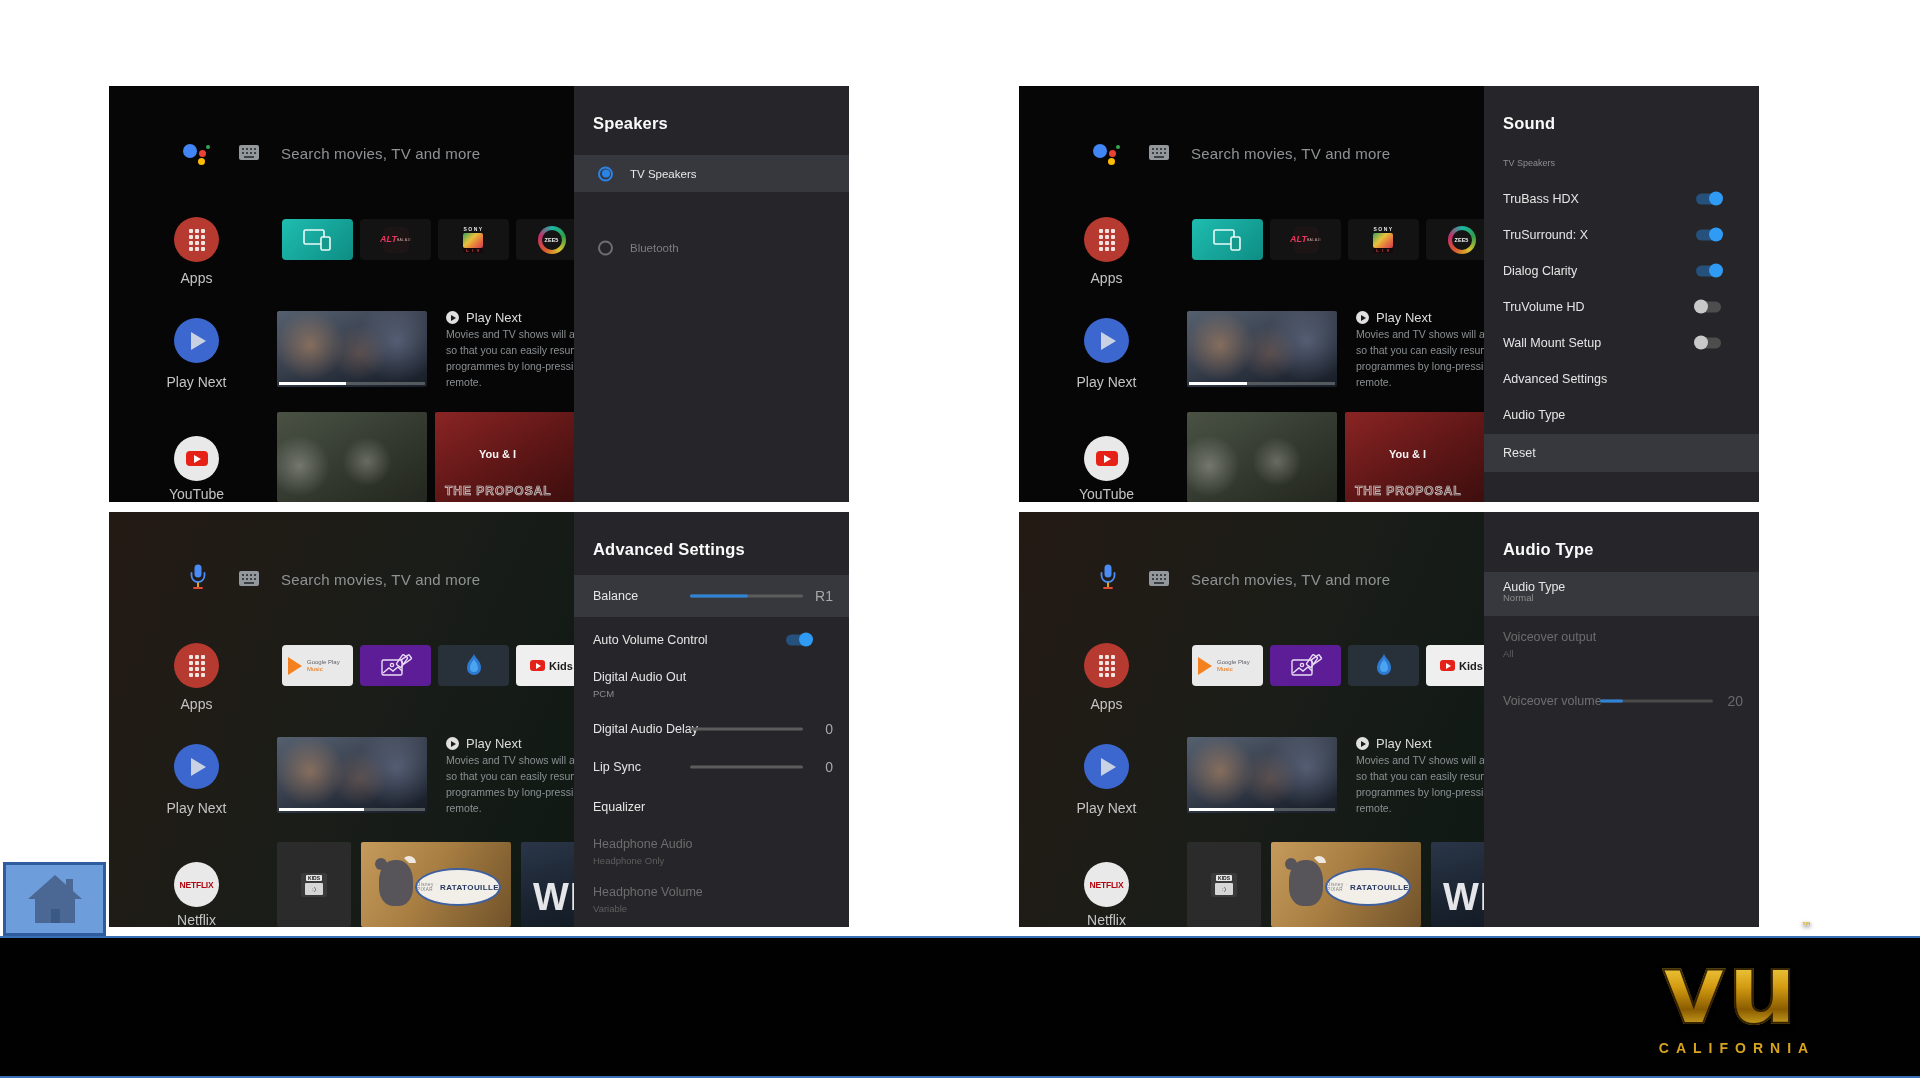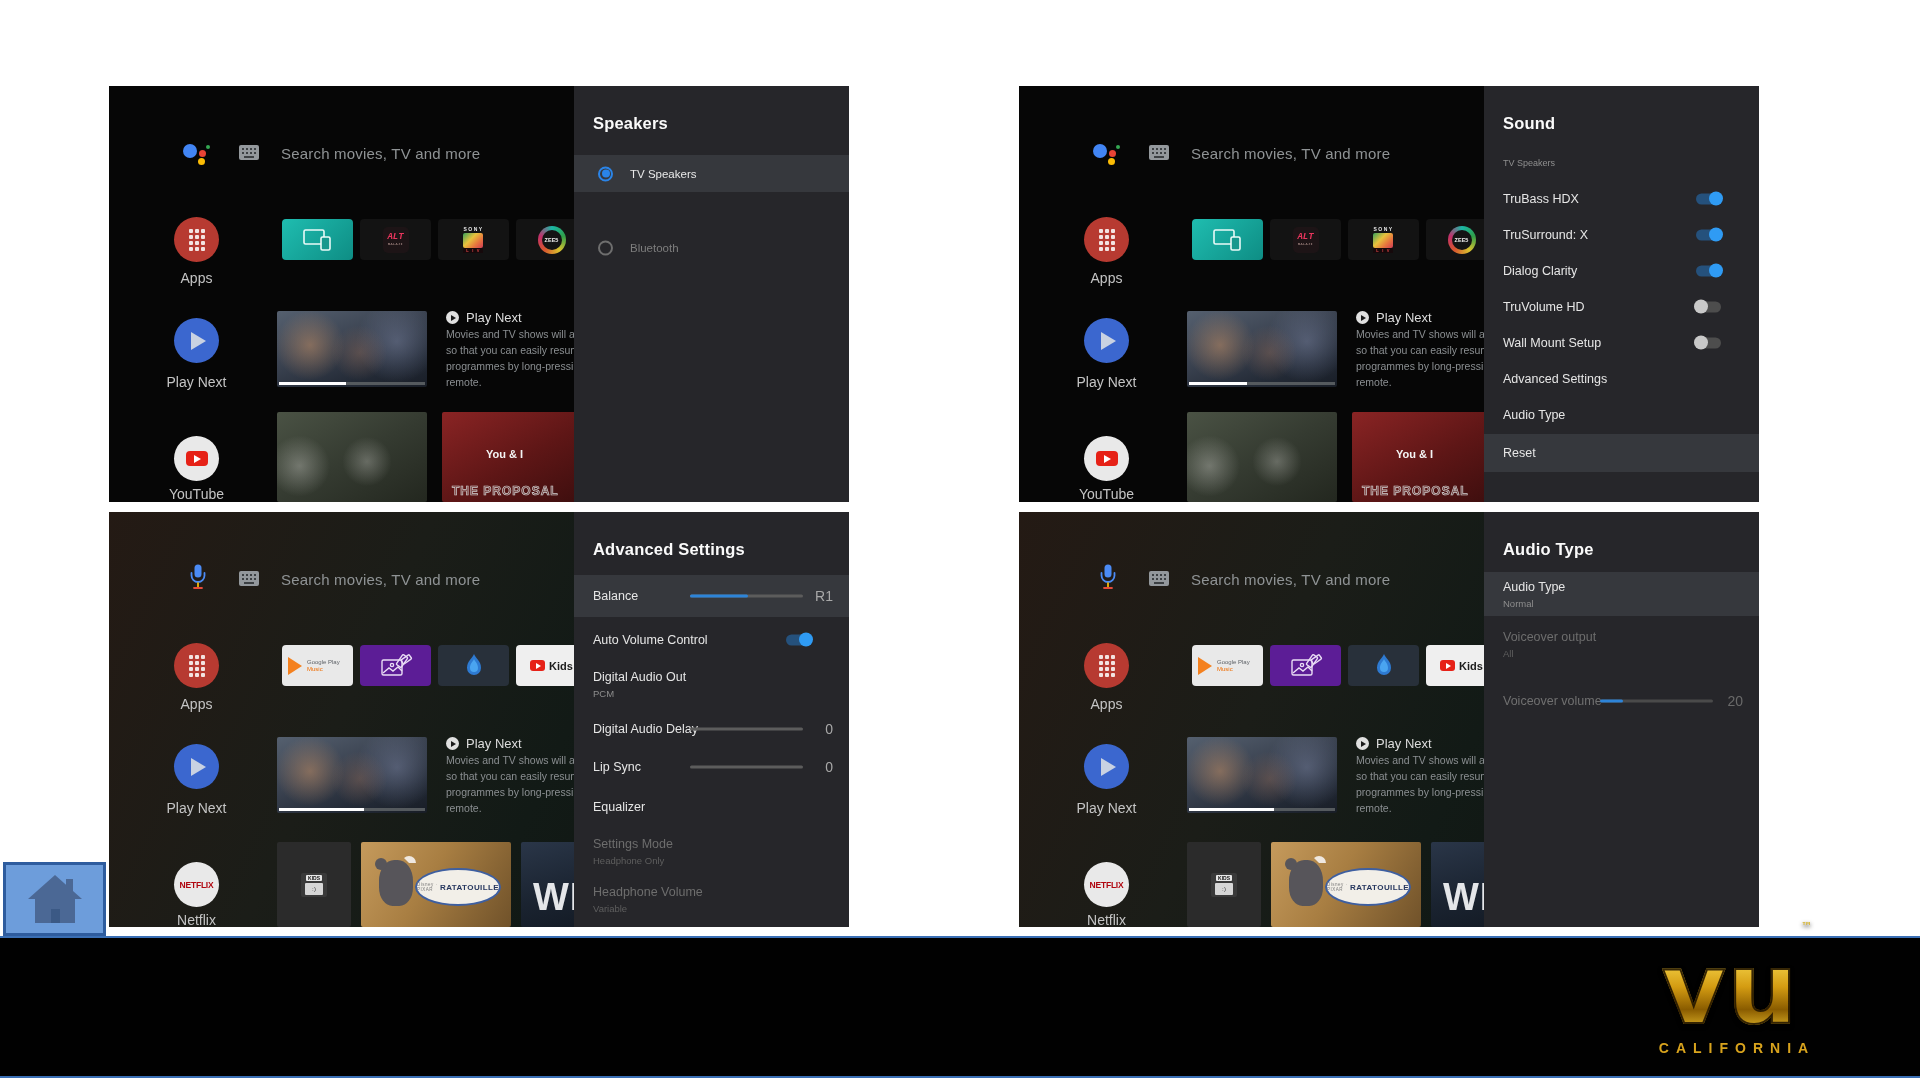--- a/index.html
+++ b/index.html
@@ -34,21 +34,21 @@
   .yt-badge{width:22px;height:15px;background:#e62117;border-radius:4px;display:flex;align-items:center;justify-content:center;}
   .yt-tri{width:0;height:0;border-left:7px solid #fff;border-top:4px solid transparent;border-bottom:4px solid transparent;margin-left:2px;}
   .nfx{color:#b00710;font-weight:bold;font-size:8.5px;letter-spacing:-.2px;}
   .clabel{position:absolute;left:39px;width:97px;text-align:center;font-size:14px;color:#c4c4c4;}
 
   
   .tiles{position:absolute;left:173px;top:133px;height:41px;width:292px;display:flex;gap:7px;overflow:hidden;}
   .tile{flex:0 0 71px;height:41px;border-radius:4px;position:relative;overflow:hidden;display:flex;align-items:center;justify-content:center;}
   .t-cast{background:linear-gradient(135deg,#1fbdb0,#0e8d84);}
   .t-dark{background:#131313;}
-  .alt-box{width:26px;height:26px;background:#1d1416;border-radius:5px;display:flex;flex-direction:column;align-items:center;justify-content:center;font-family:Liberation Mono, monospace;}
+  .alt-box{width:26px;height:26px;background:#1d1416;border-radius:5px;display:flex;flex-direction:row;align-items:center;justify-content:center;}
   .alt-txt{font-size:9px;font-weight:bold;font-style:italic;color:#e8355c;line-height:9px;}
   .alt-sub{font-size:3.5px;color:#c9a7a0;letter-spacing:.4px;}
   .sony-wrap{display:flex;flex-direction:column;align-items:center;}
   .sony-txt{font-size:5px;color:#e8e8e8;letter-spacing:1.5px;font-weight:bold;}
   .liv-box{margin-top:1px;width:20px;height:15px;border-radius:2px;background:linear-gradient(135deg,#37a05a 0%,#e8c23d 40%,#e8763d 70%,#cf3b55 100%);}
   .liv-strip{width:20px;height:5px;background:#16090b;display:flex;align-items:center;justify-content:center;
              font-size:4px;color:#e04545;letter-spacing:1.2px;font-weight:bold;}
   .zee-circle{width:28px;height:28px;border-radius:50%;
       background:conic-gradient(#19b8a6,#2f9e49,#d8c22e,#d8572e,#c12e6b,#19b8a6);
       display:flex;align-items:center;justify-content:center;}
@@ -77,21 +77,21 @@
   .pfill{position:absolute;left:0;top:0;height:100%;background:#ffffff;}
   .pn-info{position:absolute;left:337px;top:224px;width:128px;}
   .pn-head{display:flex;align-items:center;gap:7px;font-size:13px;color:#dcdcdc;}
   .pn-ic{width:13px;height:13px;border-radius:50%;background:#e0e0e0;display:inline-flex;align-items:center;justify-content:center;}
   .pn-ic::after{content:"";width:0;height:0;border-left:5px solid #1a1a1a;border-top:3px solid transparent;border-bottom:3px solid transparent;margin-left:1px;}
   .pn-line{font-size:10.5px;color:#8b8f92;line-height:14.5px;margin-top:1.5px;white-space:nowrap;overflow:hidden;}
   .pn-line:first-of-type{margin-top:6px;}
 
   
   .media{position:absolute;left:168px;display:flex;overflow:hidden;width:297px;}
-  .media-top{top:326px;height:90px;gap:15px;}
+  .media-top{top:326px;height:90px;gap:8px;}
   .media-bot{top:330px;height:85px;gap:10px;}
   .mtile{border-radius:2px;position:relative;overflow:hidden;flex-shrink:0;}
   .m-prison{width:150px;height:90px;background:linear-gradient(150deg,#4a5244 0%,#353b31 50%,#23271f 100%);}
   .m-prison::before{content:"";position:absolute;inset:0;
       background:radial-gradient(circle at 15% 60%,rgba(220,220,215,.35),transparent 22%),
                  radial-gradient(circle at 60% 55%,rgba(225,225,220,.3),transparent 24%);}
   .m-prop{width:140px;height:90px;background:linear-gradient(150deg,#8a2424 0%,#5e1616 55%,#3d0e0e 100%);}
   .yi{position:absolute;left:44px;top:36px;font-size:11px;font-weight:bold;color:#f4f4f4;}
   .prop{position:absolute;left:10px;bottom:4px;font-size:12px;font-weight:bold;letter-spacing:1px;
         color:rgba(255,255,255,.15);-webkit-text-stroke:.7px #cfcfcf;white-space:nowrap;}
@@ -569,21 +569,21 @@
       <span class="plabel">Lip Sync</span>
       <span class="slider">
           <span class="sfill" style="width: 0%;"></span>
         </span>
       <span class="pvalue">0</span>
     </div>
     <div class="prow" style="top:276px;height:38px">
       <span class="plabel">Equalizer</span>
     </div>
     <div class="prow dim" style="top:316px;height:46px">
-      <span class="p2label" style="top:9px">Settings Mode</span>
+      <span class="p2label" style="top:9px">Headphone Audio</span>
       <span class="psub" style="top:27px">Headphone Only</span>
     </div>
     <div class="prow dim" style="top:364px;height:46px">
       <span class="p2label" style="top:9px">Headphone Volume</span>
       <span class="psub" style="top:27px">Variable</span>
     </div>
   </aside>
 </section>
 
 <section class="q q-bot" style="left:1019px;top:512px;">
@@ -699,21 +699,21 @@
       <div class="mtile m-wi">
           <span class="wi-txt">WI</span>
         </div>
     </div>
   </div>
 
   <aside class="panel">
     <h2>Audio Type</h2>
     <div class="prow hl" style="top:60px;height:44px">
       <span class="p2label" style="top:8px">Audio Type</span>
-      <span class="psub" style="top:26px">Normal</span>
+      <span class="psub" style="top:20px">Normal</span>
     </div>
     <div class="prow dim" style="top:110px;height:46px">
       <span class="p2label" style="top:8px">Voiceover output</span>
       <span class="psub" style="top:26px">All</span>
     </div>
     <div class="prow dim" style="top:170px;height:38px">
       <span class="plabel">Voiceover volume</span>
       <span class="slider">
           <span class="sfill" style="width: 20%;"></span>
         </span>

